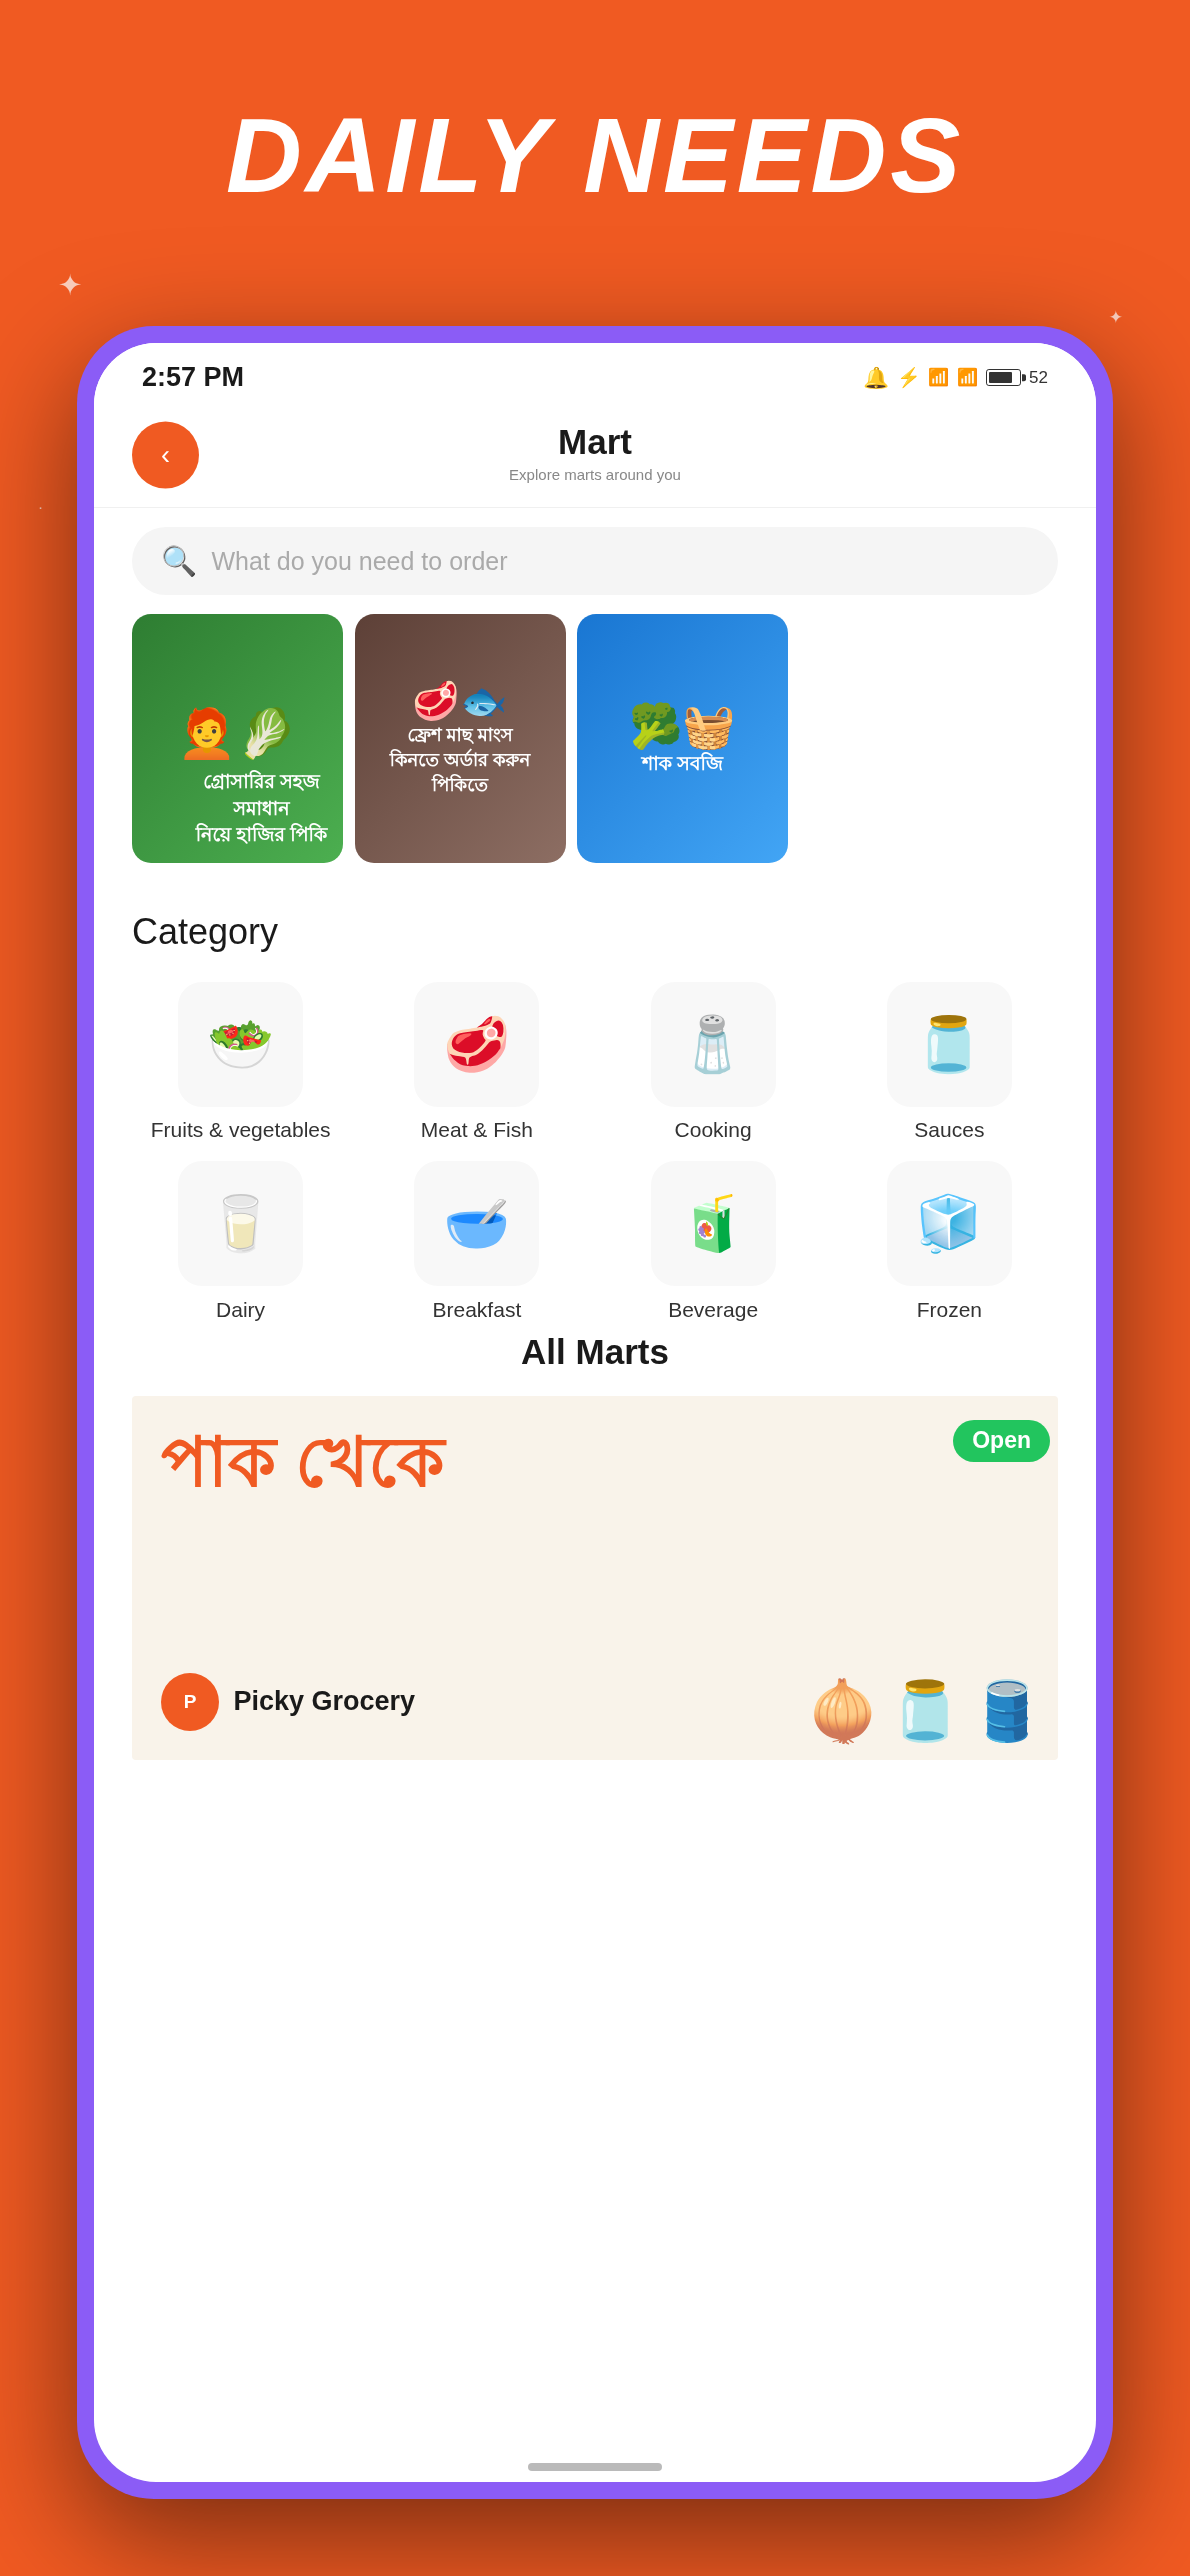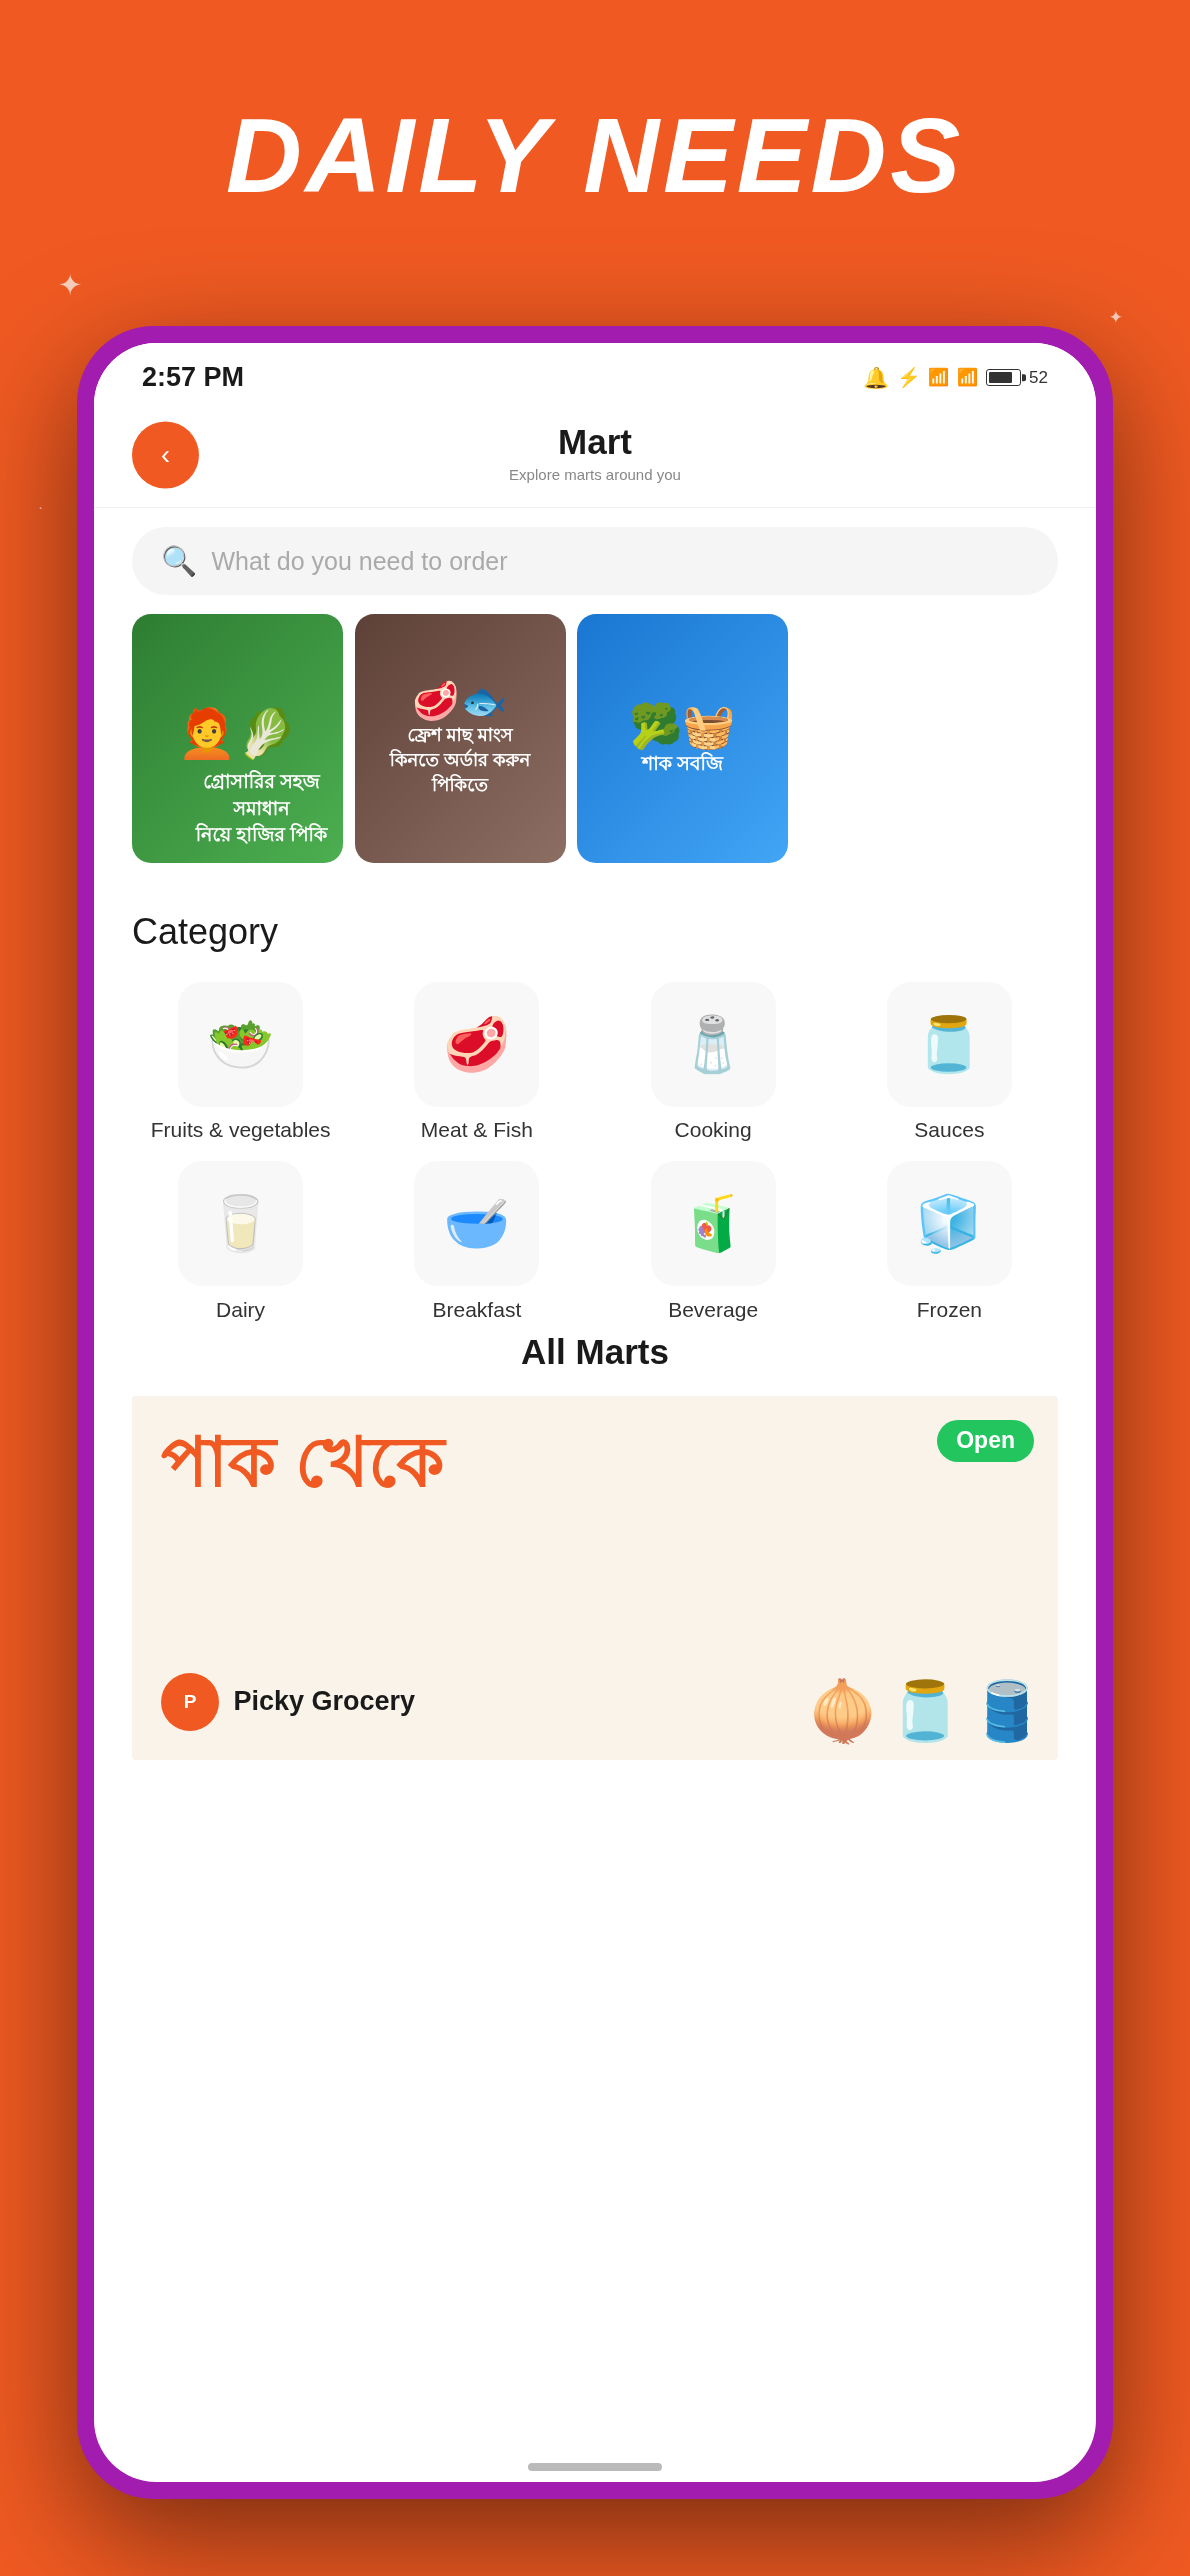--- a/index.html
+++ b/index.html
@@ -27,21 +27,21 @@
       font-style: italic;
     }
 
     
     .phone-container {
       position: absolute;
       top: 326px;
       left: 77px;
       right: 77px;
       bottom: 77px;
-      background: #a21caf;
+      background: #8b5cf6;
       border-radius: 77px;
       padding: 17px;
       box-shadow: 0 38px 115px rgba(0,0,0,0.5);
     }
 
     .phone-inner {
       width: 100%;
       height: 100%;
       background: white;
       border-radius: 62px;
@@ -277,21 +277,21 @@
     .mart-bangla-text {
       font-size: 69px;
       font-weight: 900;
       color: #F05A22;
       line-height: 1.1;
     }
 
     .open-badge {
       position: absolute;
       top: 24px;
-      right: 24px;
+      right: 8px;
       background: #22c55e;
       color: white;
       padding: 7.7px 19px;
       border-radius: 29px;
       font-size: 23px;
       font-weight: 600;
     }
 
     .mart-products-image {
       position: absolute;

